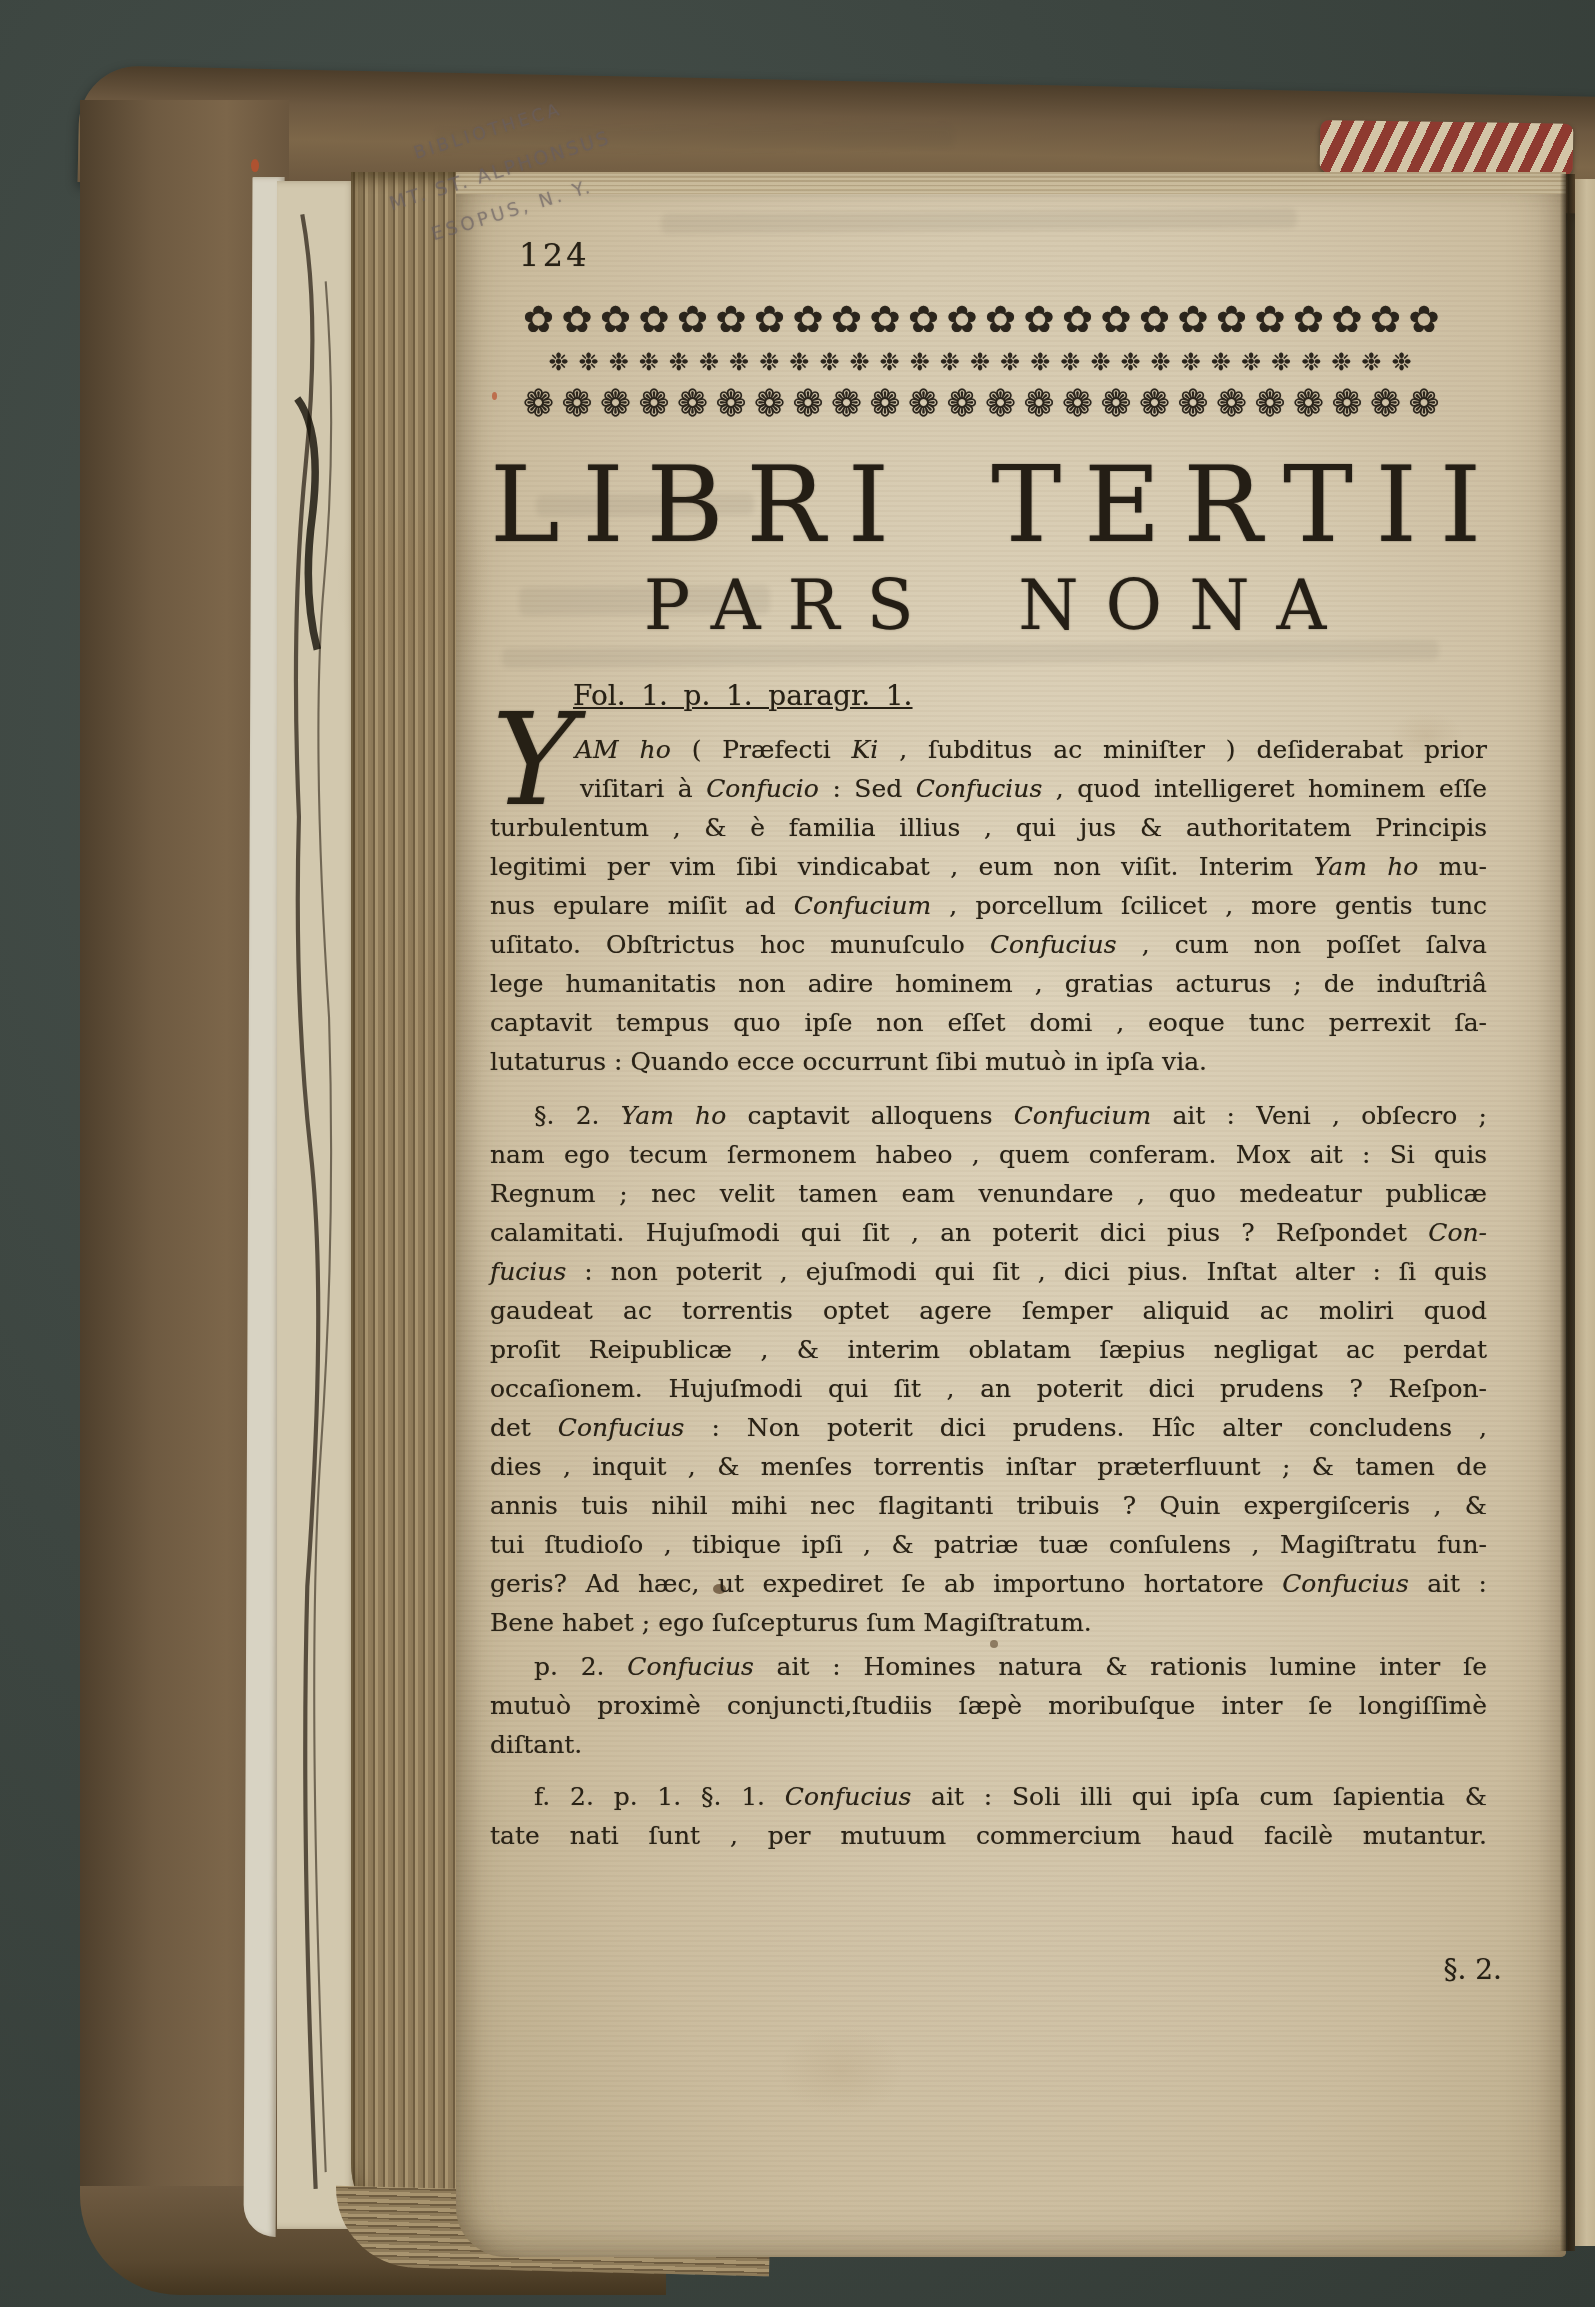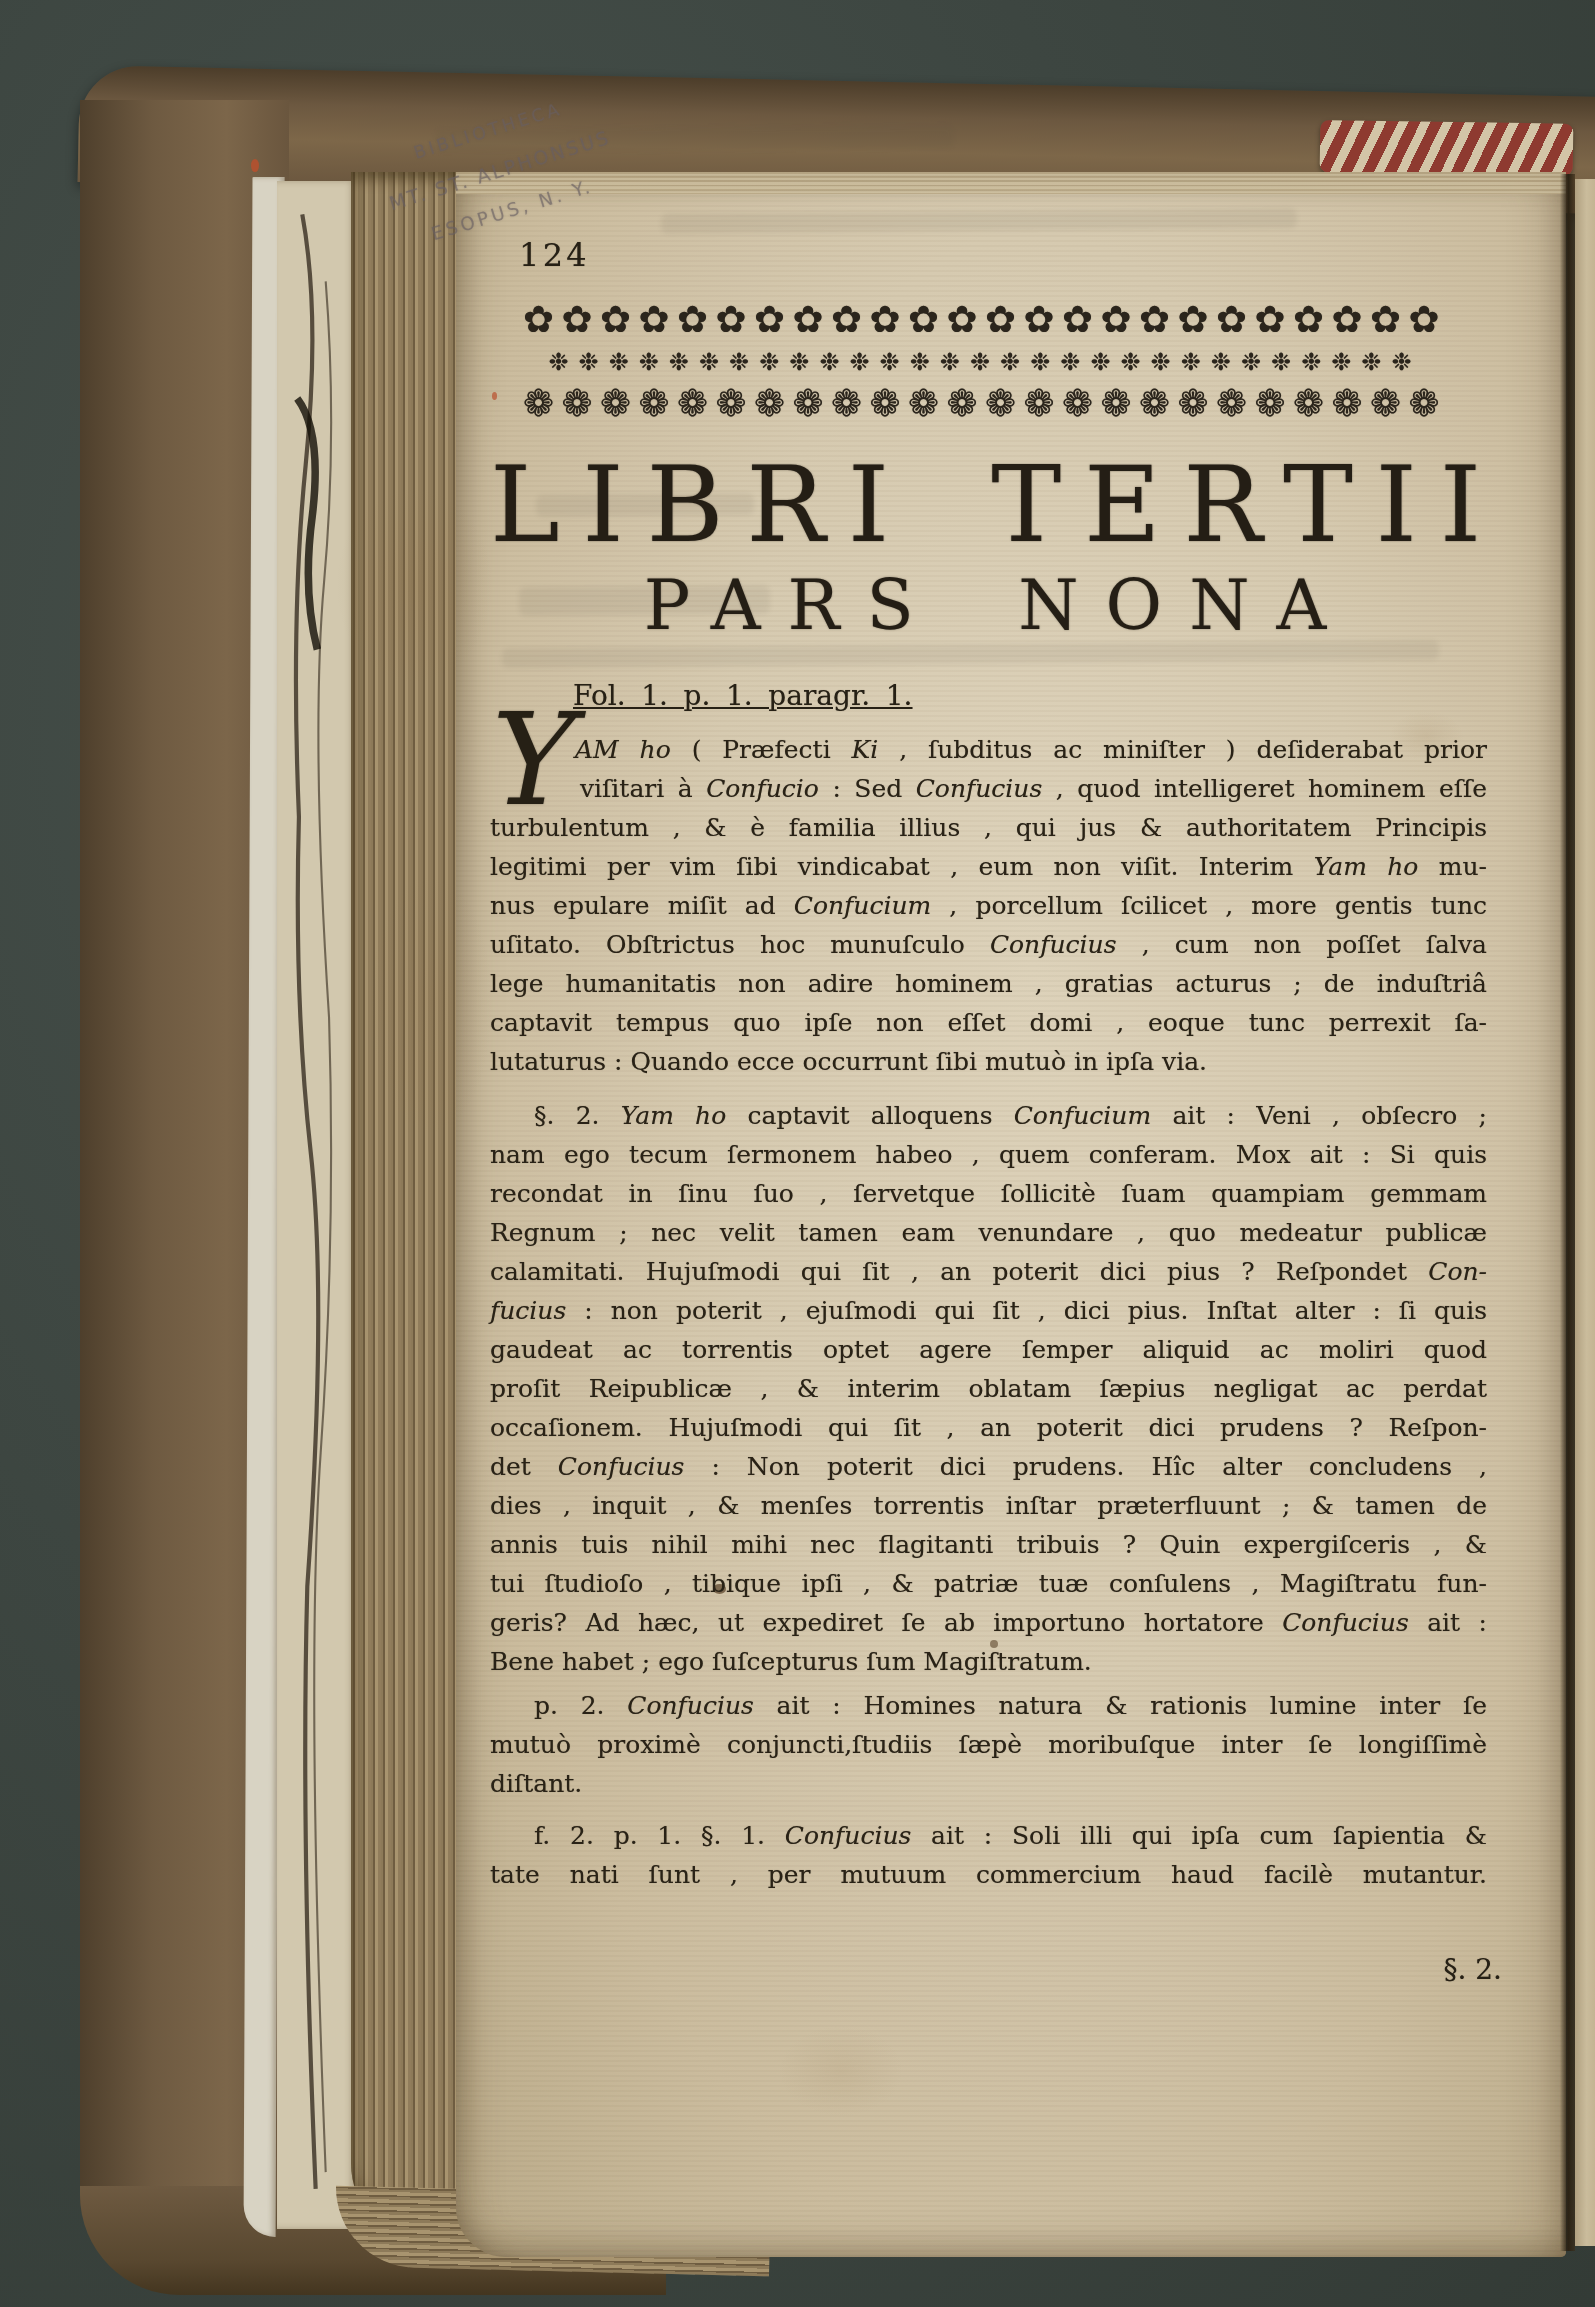--- a/index.html
+++ b/index.html
@@ -151,21 +151,20 @@
         <div class="line" style="padding-left: 90px;"><span>viſitari à </span><span class="it">Confucio</span><span> : Sed </span><span class="it">Confucius</span><span> , quod intelligeret hominem eſſe</span></div>
         <div class="line"><span>turbulentum , &amp; è familia illius , qui jus &amp; authoritatem Principis</span></div>
         <div class="line"><span>legitimi per vim ſibi vindicabat , eum non viſit. Interim </span><span class="it">Yam ho</span><span> mu-</span></div>
         <div class="line"><span>nus epulare miſit ad </span><span class="it">Confucium</span><span> , porcellum ſcilicet , more gentis tunc</span></div>
         <div class="line"><span>uſitato. Obſtrictus hoc munuſculo </span><span class="it">Confucius</span><span> , cum non poſſet ſalva</span></div>
         <div class="line"><span>lege humanitatis non adire hominem , gratias acturus ; de induſtriâ</span></div>
         <div class="line"><span>captavit tempus quo ipſe non eſſet domi , eoque tunc perrexit ſa-</span></div>
         <div class="line last"><span>lutaturus : Quando ecce occurrunt ſibi mutuò in ipſa via.</span></div>
         <div class="line" style="margin-top: 15px; text-indent: 44px;"><span>§. 2. </span><span class="it">Yam ho</span><span> captavit alloquens </span><span class="it">Confucium</span><span> ait : Veni , obſecro ;</span></div>
         <div class="line"><span>nam ego tecum ſermonem habeo , quem conferam. Mox ait : Si quis</span></div>
-        <div class="line"><span>recondat in ſinu ſuo , ſervetque ſollicitè ſuam quampiam gemmam</span></div>
         <div class="line"><span>Regnum ; nec velit tamen eam venundare , quo medeatur publicæ</span></div>
         <div class="line"><span>calamitati. Hujuſmodi qui ſit , an poterit dici pius ? Reſpondet </span><span class="it">Con-</span></div>
         <div class="line"><span class="it">fucius</span><span> : non poterit , ejuſmodi qui ſit , dici pius. Inſtat alter : ſi quis</span></div>
         <div class="line"><span>gaudeat ac torrentis optet agere ſemper aliquid ac moliri quod</span></div>
         <div class="line"><span>proſit Reipublicæ , &amp; interim oblatam ſæpius negligat ac perdat</span></div>
         <div class="line"><span>occaſionem. Hujuſmodi qui ſit , an poterit dici prudens ? Reſpon-</span></div>
         <div class="line"><span>det </span><span class="it">Confucius</span><span> : Non poterit dici prudens. Hîc alter concludens ,</span></div>
         <div class="line"><span>dies , inquit , &amp; menſes torrentis inſtar præterfluunt ; &amp; tamen de</span></div>
         <div class="line"><span>annis tuis nihil mihi nec flagitanti tribuis ? Quin expergiſceris , &amp;</span></div>
         <div class="line"><span>tui ſtudioſo , tibique ipſi , &amp; patriæ tuæ conſulens , Magiſtratu fun-</span></div>

